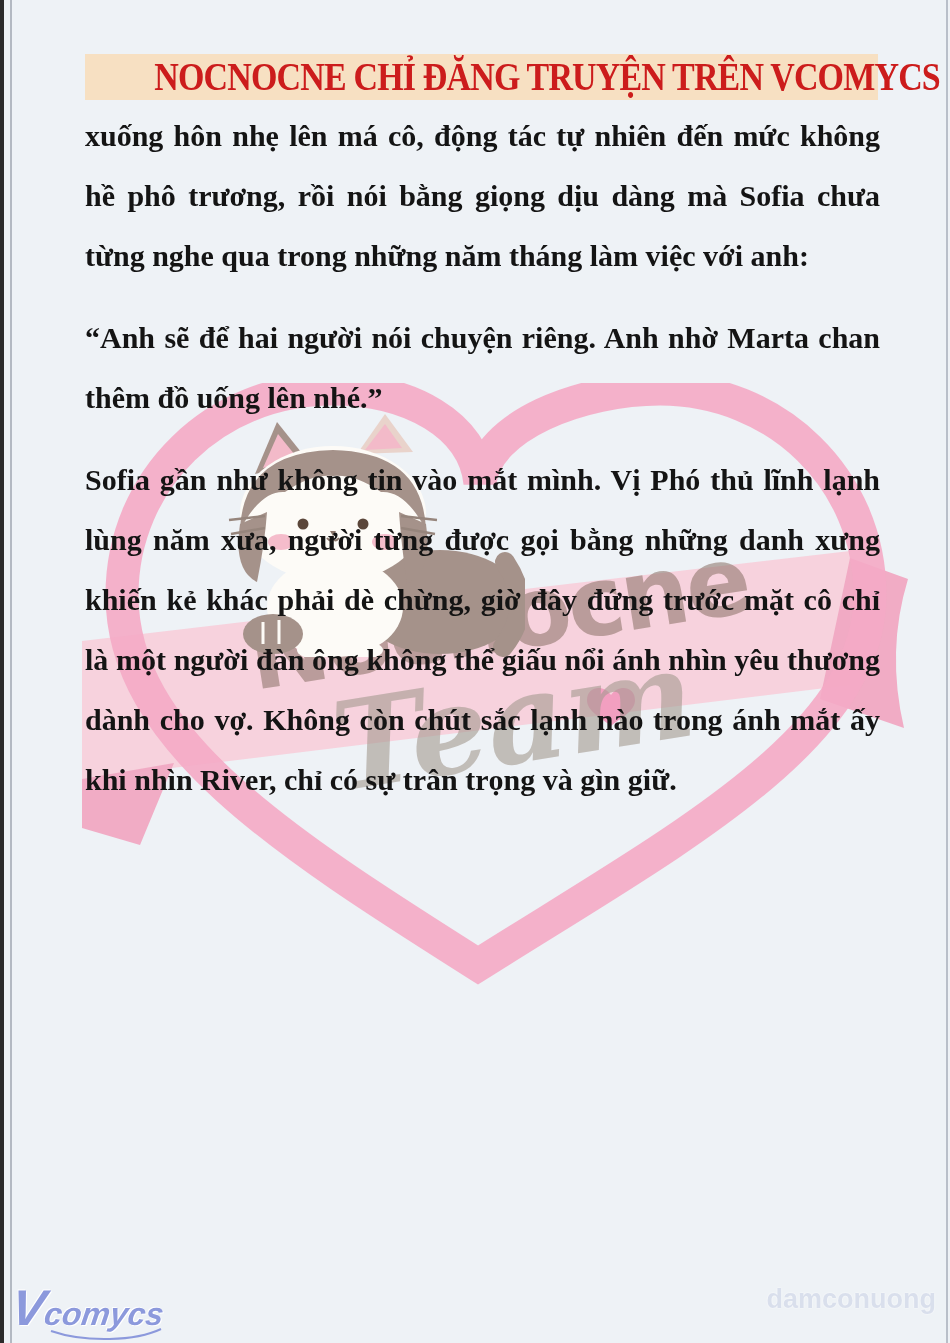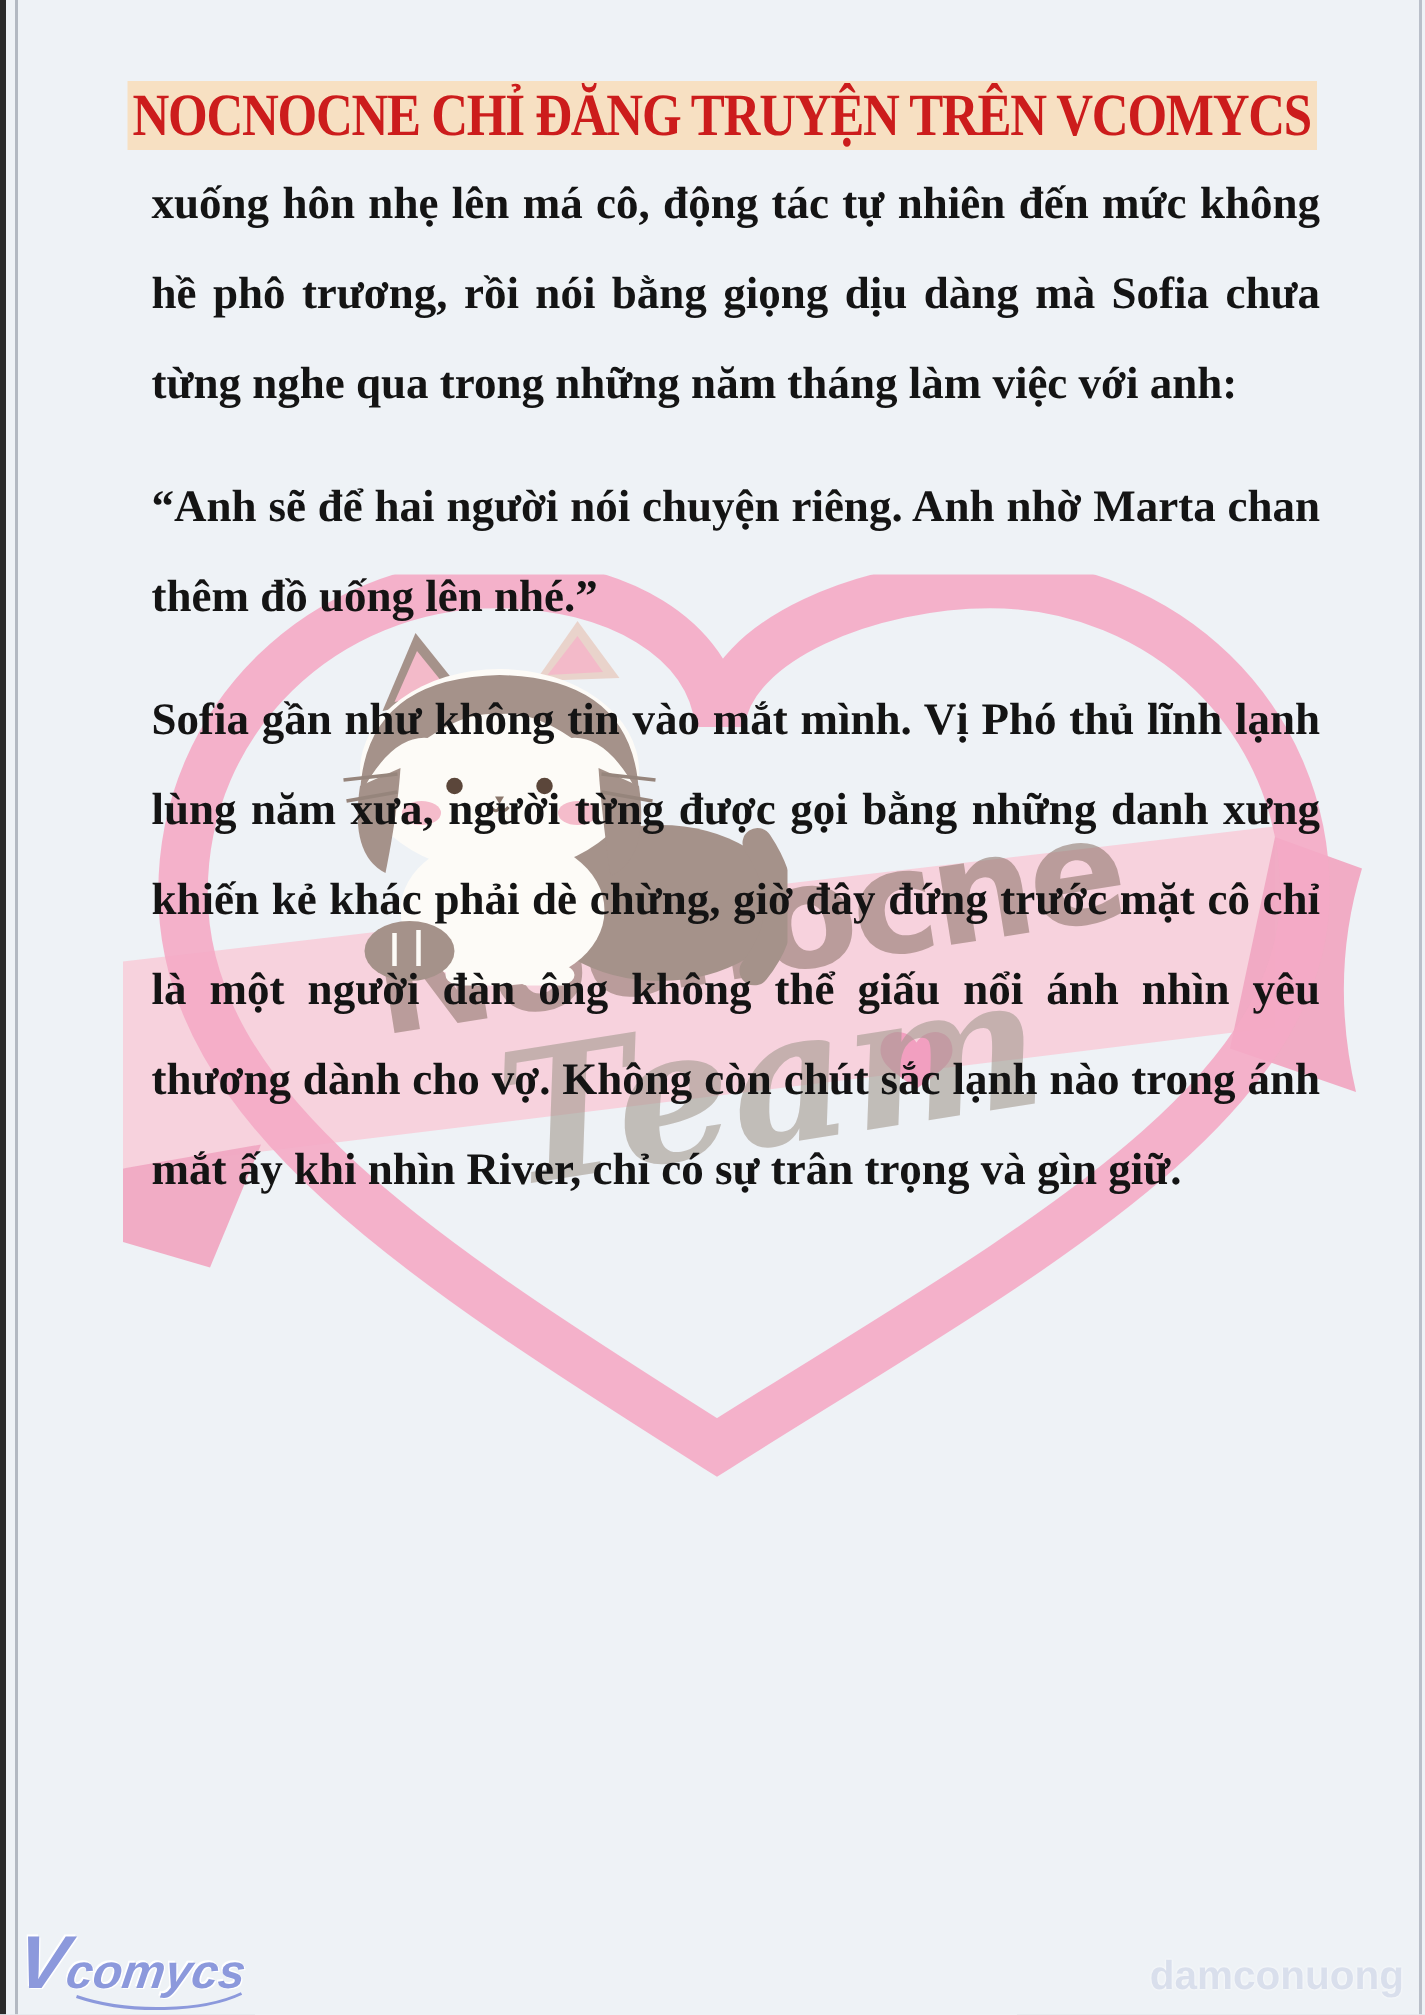--- a/index.html
+++ b/index.html
@@ -9,21 +9,21 @@
     font-family:"Liberation Serif", serif;
   }
   
   .edge-dark  { position:absolute; left:0; top:0; width:4px; height:100%; background:#2b2b2b; }
   .edge-line-left  { position:absolute; left:10px; top:0; width:2px; height:100%; background:#b3b9c2; }
   .edge-line-right { position:absolute; left:946px; top:0; width:2px; height:100%; background:#b9bfc9; }
 
   
   .header-strip {
     position:absolute; left:85px; top:54px; width:793px; height:46px;
-    background:#f7e0c2; display:flex; align-items:center; justify-content:center;
+    background:#f7e0c2; display:flex; align-items:center; justify-content:flex-start;
     z-index:3;
   }
   .header-strip .header-text {
     font-weight:bold; font-size:40px; line-height:46px; white-space:nowrap;
     color:#cc1c1c; transform:scaleX(0.85); letter-spacing:-1px;
   }
 
   
   .watermark { position:absolute; inset:0; z-index:1; }
   .wm-name {
@@ -38,33 +38,33 @@
     font-size:122px; color:rgba(164,154,144,0.60);
     transform:rotate(-9deg);
   }
 
   
   .body-text {
     position:absolute; left:85px; top:106px; width:795px; z-index:2;
     font-size:30px; font-weight:bold; line-height:60px; color:#141414;
     text-align:justify; text-align-last:left;
   }
-  .body-text p { margin:0 0 22px 16px; }
+  .body-text p { margin:0 0 22px 0; }
 
   
   .vcomycs {
     position:absolute; left:12px; bottom:6px; z-index:3;
     font-family:"Liberation Sans", sans-serif; font-style:italic; font-weight:bold;
     font-size:32px; color:#8c99dc; transform:skewX(-8deg);
     text-shadow:1px 1px 0 #ffffff, -1px -1px 0 #ffffff;
   }
   .vcomycs::first-letter { font-size:50px; }
   .logo-flourish { position:absolute; left:46px; bottom:2px; z-index:3; }
   .credit {
-    position:absolute; right:14px; bottom:10px; z-index:3;
+    position:absolute; right:14px; bottom:28px; z-index:3;
     font-family:"Liberation Sans", sans-serif; font-weight:bold; font-size:27px;
     color:#d9dfec; text-shadow:0 0 2px #ffffff;
   }
 </style>
 </head>
 <body>
 
 <div class="page">
 
   <div class="edge-dark"></div>

